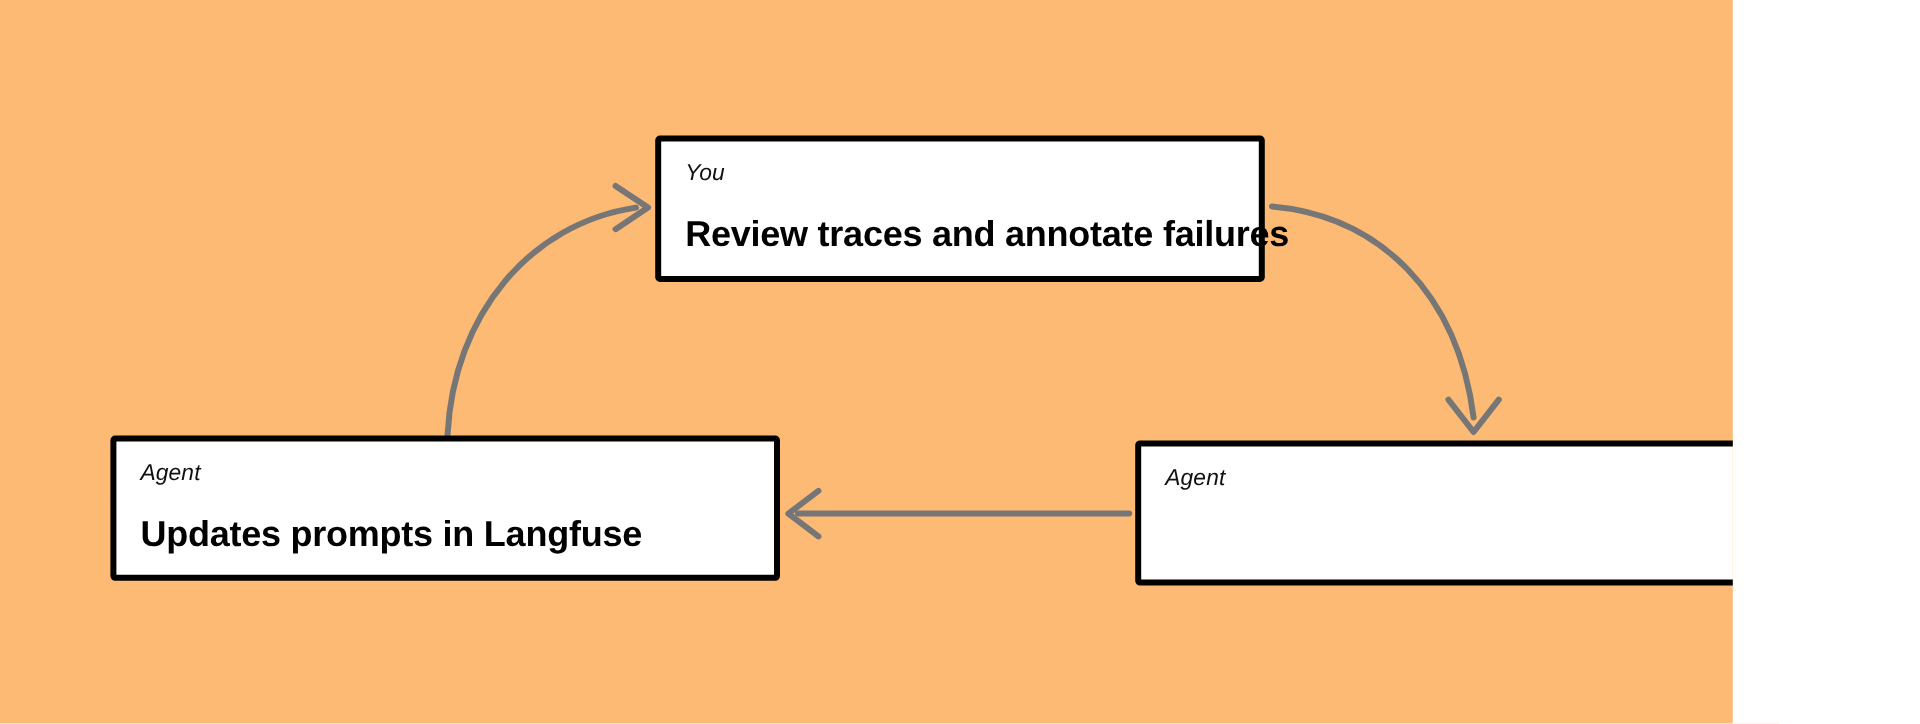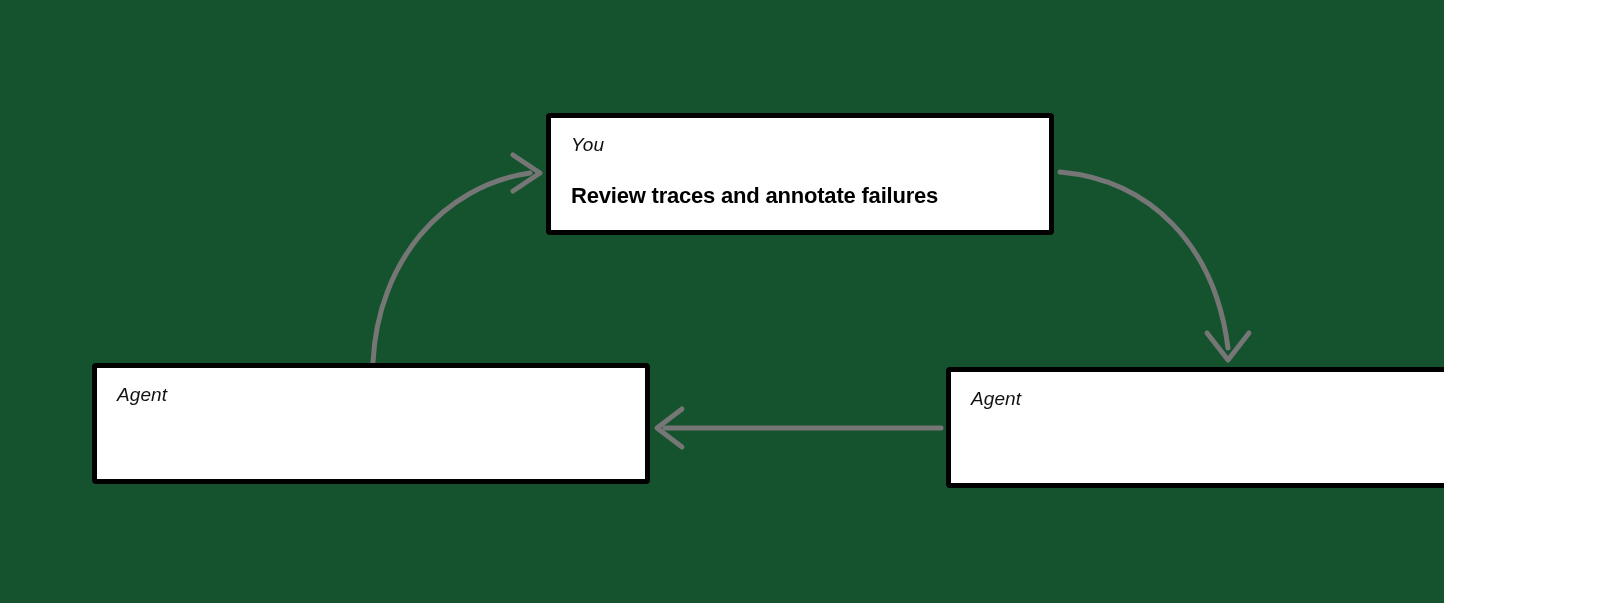--- a/index.html
+++ b/index.html
@@ -9,21 +9,21 @@
     background: #ffffff;
   }
   body {
     font-family: "Liberation Sans", sans-serif;
     -webkit-font-smoothing: antialiased;
   }
   #canvas {
     position: relative;
     width: 1444px;
     height: 603px;
-    background: #14532d;
+    background: #fdba74;
     overflow: hidden;
   }
   .arrow-layer {
     position: absolute;
     left: 0;
     top: 0;
     width: 1600px;
     height: 603px;
     pointer-events: none;
   }
@@ -43,21 +43,21 @@
     font-weight: 400;
     font-size: 19px;
     line-height: 22px;
     color: #111111;
     letter-spacing: 0.1px;
     white-space: nowrap;
   }
   .node-title {
     margin-top: 27px;
     font-weight: 700;
-    font-size: 22px;
+    font-size: 30px;
     line-height: 26px;
     color: #000000;
     letter-spacing: -0.2px;
     white-space: nowrap;
   }
   
   #node-you        { left: 546px; top: 113px; width: 508px; height: 122px; }
   #node-update     { left:  92px; top: 363px; width: 558px; height: 121px; }
   #node-fetch      { left: 946px; top: 367px; width: 562px; height: 121px; }
 </style>
@@ -84,19 +84,20 @@
     </g>
   </svg>
 
   <div class="node" id="node-you">
     <div class="node-role">You</div>
     <div class="node-title">Review traces and annotate failures</div>
   </div>
 
   <div class="node" id="node-update">
     <div class="node-role">Agent</div>
+    <div class="node-title">Updates prompts in Langfuse</div>
   </div>
 
   <div class="node" id="node-fetch">
     <div class="node-role">Agent</div>
   </div>
 
 </div>
 
 </body></html>

